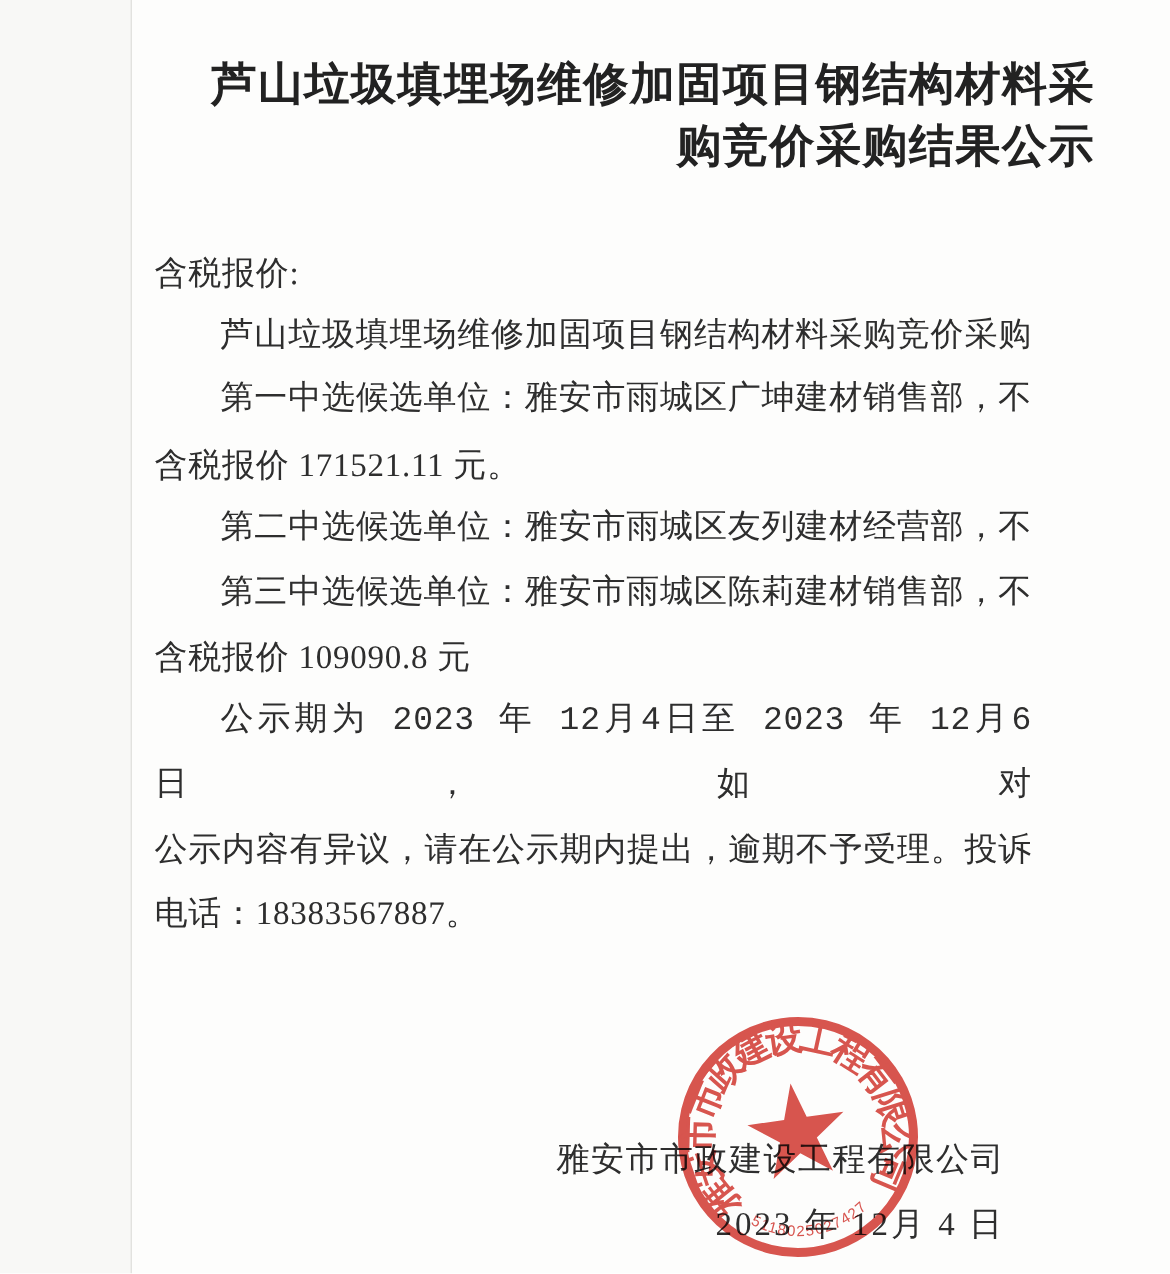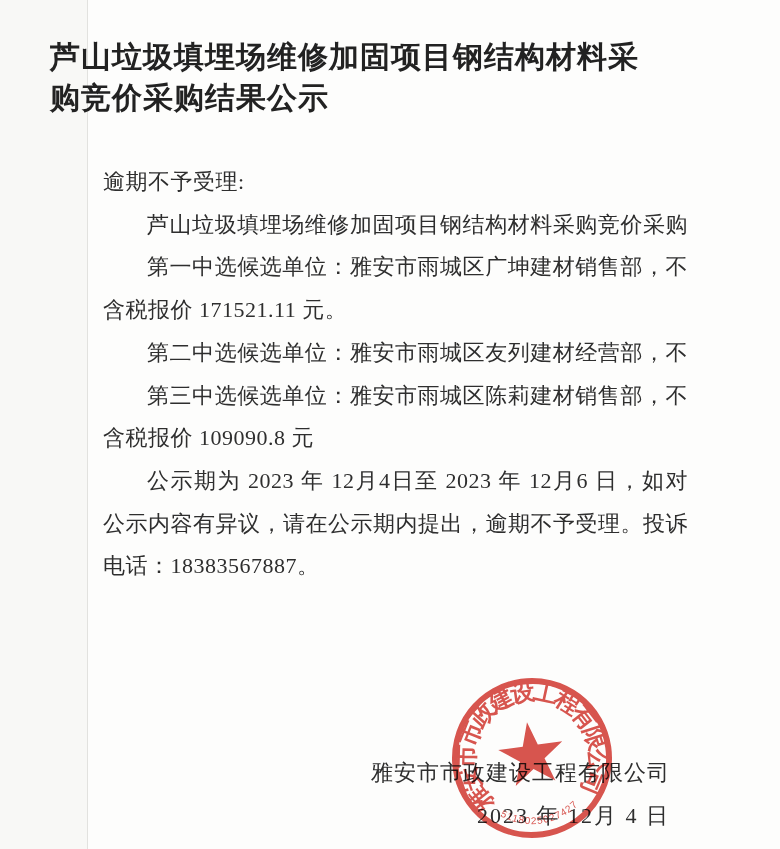--- a/index.html
+++ b/index.html
@@ -18,37 +18,37 @@
   .scan-left{
     position:absolute;left:0;top:0;width:87px;height:849px;
     background:#f8f8f6;
   }
   .scan-line{
     position:absolute;left:87px;top:0;width:1px;height:849px;
     background:#e2e2df;
   }
   .doc-title{
     position:absolute;left:50px;top:36px;width:680px;
-    text-align:left;
+    text-align:right;
     font-family:"Liberation Sans","DejaVu Sans",sans-serif;
     font-weight:bold;
     font-size:30px;
     line-height:41px;
     letter-spacing:1px;
     color:#222222;
   }
   .body-block{
     position:absolute;left:103px;top:161px;width:585px;
     font-size:22px;
     line-height:42.7px;
     color:#2e2e2e;
     letter-spacing:0.5px;
   }
   .line{white-space:nowrap;}
-  .line.indent{text-indent:2em;}
+  .line.indent{text-indent:2em;font-family:Liberation Mono, monospace;}
   .line.fill{
     white-space:normal;
     text-align:justify;
     text-align-last:justify;
     text-justify:inter-character;
   }
   .signature{
     position:absolute;
     right:110px;
     top:751px;
@@ -84,21 +84,21 @@
 <div class="page">
   <div class="scan-left"></div>
   <div class="scan-line"></div>
 
   <div class="doc-title">
     <div>芦山垃圾填埋场维修加固项目钢结构材料采</div>
     <div>购竞价采购结果公示</div>
   </div>
 
   <div class="body-block">
-    <div class="line">逾期不予受理:</div>
+    <div class="line">含税报价:</div>
     <div class="line indent fill">芦山垃圾填埋场维修加固项目钢结构材料采购竞价采购</div>
     <div class="line indent fill">第一中选候选单位：雅安市雨城区广坤建材销售部，不</div>
     <div class="line">含税报价 171521.11 元。</div>
     <div class="line indent fill">第二中选候选单位：雅安市雨城区友列建材经营部，不</div>
     <div class="line indent fill">第三中选候选单位：雅安市雨城区陈莉建材销售部，不</div>
     <div class="line">含税报价 109090.8 元</div>
     <div class="line indent fill">公示期为 2023 年 12月4日至 2023 年 12月6 日，如对</div>
     <div class="line fill">公示内容有异议，请在公示期内提出，逾期不予受理。投诉</div>
     <div class="line">电话：18383567887。</div>
   </div>

